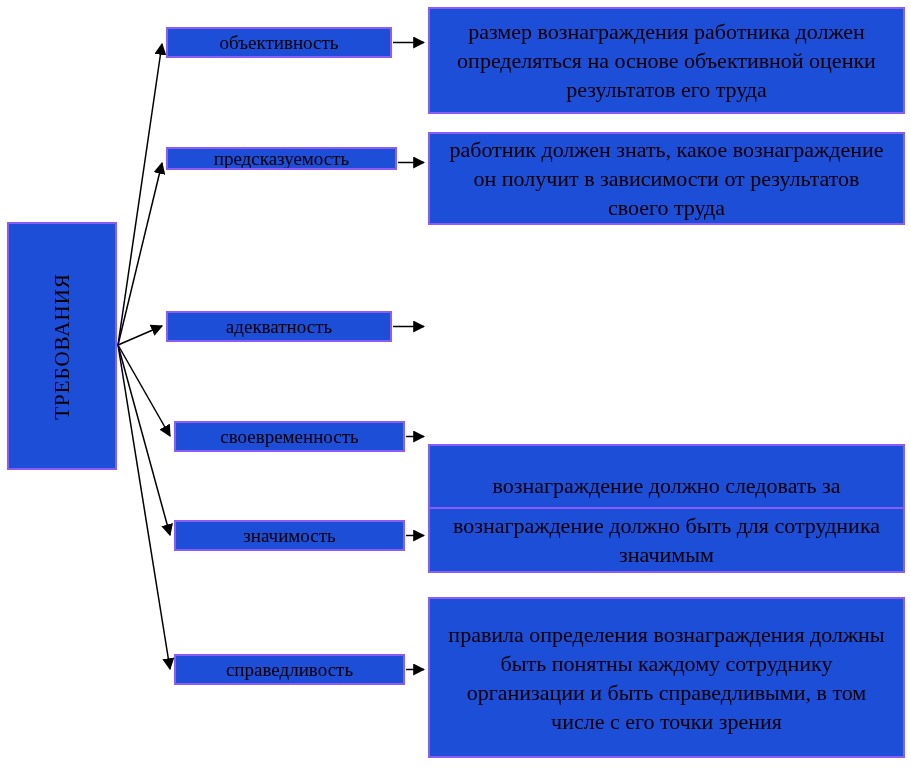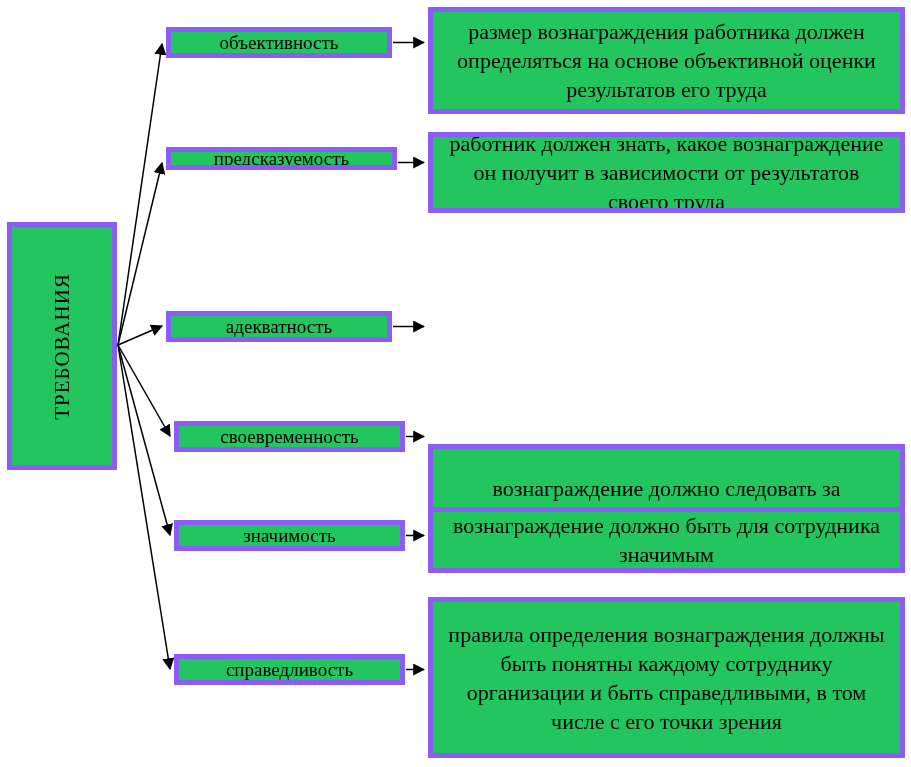--- a/index.html
+++ b/index.html
@@ -11,22 +11,22 @@
     position: relative;
     width: 911px;
     height: 767px;
     background: #ffffff;
     font-family: "Liberation Serif", "DejaVu Serif", serif;
     color: #000000;
     overflow: hidden;
   }
   .box {
     position: absolute;
-    border: 5px solid #8b5cf6;
-    background: #22c55e;
+    border: 2px solid #8b5cf6;
+    background: #1d4ed8;
     box-sizing: border-box;
   }
   
   .root-box {
     left: 7px; top: 222px; width: 110px; height: 248px;
     display: flex; align-items: center; justify-content: center;
   }
   .root-box .vtext {
     transform: rotate(-90deg);
     white-space: nowrap;
@@ -51,21 +51,21 @@
     left: 428px;
     width: 477px;
     display: flex; align-items: center; justify-content: center;
     text-align: center;
     font-size: 22px;
     line-height: 29px;
     padding: 2px 14px;
     overflow: hidden;
   }
   .db-1 { top: 7px;   height: 107px; }
-  .db-2 { top: 132px; height: 81px; text-align: center;  }
+  .db-2 { top: 132px; height: 93px; text-align: center;  }
   .db-3 { top: 254px; height: 146px; }
   .db-4 { top: 403px; height: 89px; align-items: flex-start; padding-top: 25px; line-height: 30px; margin-top: 41px; }
   .db-5 { top: 507px; height: 66px;  }
   .db-6 { top: 597px; height: 161px; }
   
   #arrows {
     position: absolute;
     left: 0; top: 0;
     width: 911px; height: 767px;
     pointer-events: none;

